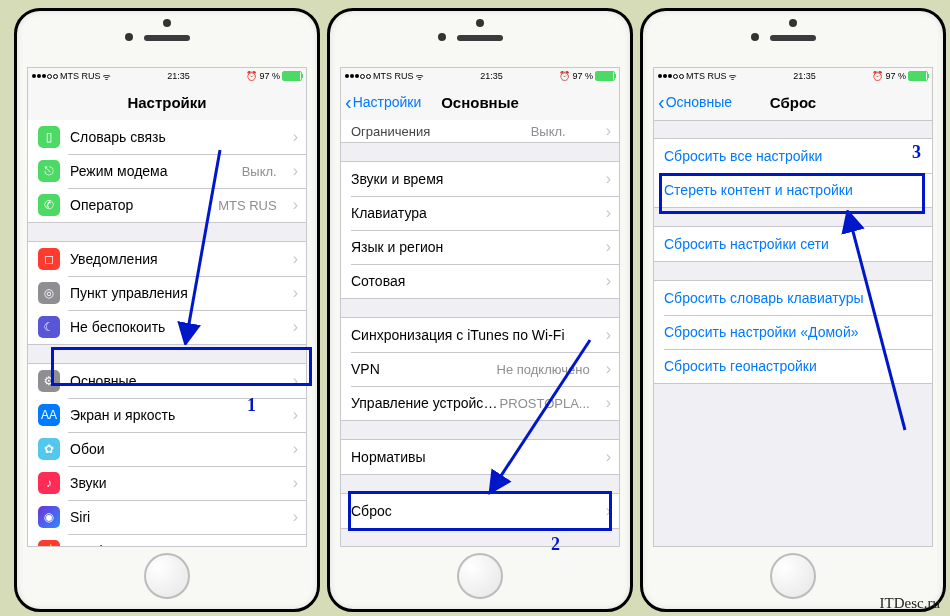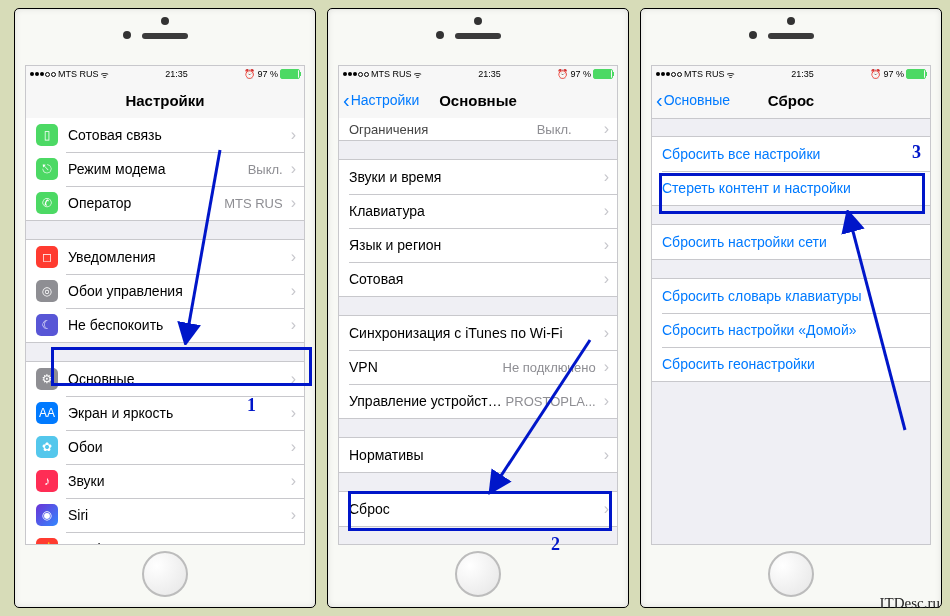--- a/index.html
+++ b/index.html
@@ -10,22 +10,22 @@
     background: #d7dcb8;
     font-family: -apple-system, "Helvetica Neue", Helvetica, Arial, sans-serif;
     position: relative;
     overflow: hidden;
   }
   .frame {
     position: absolute;
     width: 300px;
     height: 598px;
     top: 8px;
-    border: 1px solid #000000;
-    border-radius: 5px;
+    border: 3px solid #000000;
+    border-radius: 26px;
     background: #f8f9f5;
     box-shadow: inset 0 0 6px rgba(0,0,0,0.1);
   }
   #p1 { left: 14px; }
   #p2 { left: 327px; }
   #p3 { left: 640px; }
 
   .speaker {
     position: absolute;
     top: 24px; left: 50%; transform: translateX(-50%);
@@ -80,21 +80,21 @@
   }
   .row + .row::before {
     content: ''; position: absolute; top: 0; left: 10px; right: 0; height: 1px; background: #c8c8cc;
   }
   .row.indent + .row.indent::before { left: 40px; }
   .row .icon {
     width: 22px; height: 22px; border-radius: 5px; margin-right: 10px; flex: 0 0 22px;
     display: flex; align-items: center; justify-content: center; color: #fff; font-size: 12px;
   }
   .row .label { flex: 1 1 auto; white-space: nowrap; overflow: hidden; text-overflow: ellipsis; }
-  .row .val { color: #8e8e93; font-size: 13px; margin-right: 8px; white-space: nowrap; }
+  .row .val { color: #8e8e93; font-size: 13px; margin-right: 16px; white-space: nowrap; }
   .row .disc { color: #c7c7cc; font-size: 16px; font-weight: 400; }
   .row.link .label { color: #007aff; }
   .row.partial { height: 22px; gap: 24px; }
   .row.partial .label { color: #444; font-size: 13px; }
 
   .hl { position: absolute; border: 3px solid #0016c9; pointer-events: none; }
   .arrow { position: absolute; pointer-events: none; }
   .step { position: absolute; color: #0016c9; font-size: 18px; font-weight: 600; font-family: Georgia, serif; }
   .credit { position: absolute; right: 10px; bottom: 4px; font-size: 15px; color: #222; font-family: Georgia, serif; }
 
@@ -131,21 +131,21 @@
         <span class="batt"></span>
       </div>
     </div>
     <div class="nav">
       <div class="title">Настройки</div>
     </div>
     <div class="list">
       <div class="group first" id="p1g1">
           <div class="row indent">
     <span class="icon ic-cell">▯</span>
-    <span class="label">Сотовая связь</span>
+    <span class="label">Словарь связь</span>
 
     <span class="disc">›</span>
   </div>
           <div class="row indent">
     <span class="icon ic-hot">⎋</span>
     <span class="label">Режим модема</span>
     <span class="val">Выкл.</span>
     <span class="disc">›</span>
   </div>
           <div class="row indent">
@@ -157,21 +157,21 @@
         </div>
       <div class="group" id="p1g2">
           <div class="row indent">
     <span class="icon ic-not">◻</span>
     <span class="label">Уведомления</span>
 
     <span class="disc">›</span>
   </div>
           <div class="row indent">
     <span class="icon ic-cc">◎</span>
-    <span class="label">Обои управления</span>
+    <span class="label">Пункт управления</span>
 
     <span class="disc">›</span>
   </div>
           <div class="row indent">
     <span class="icon ic-dnd">☾</span>
     <span class="label">Не беспокоить</span>
 
     <span class="disc">›</span>
   </div>
         </div>

